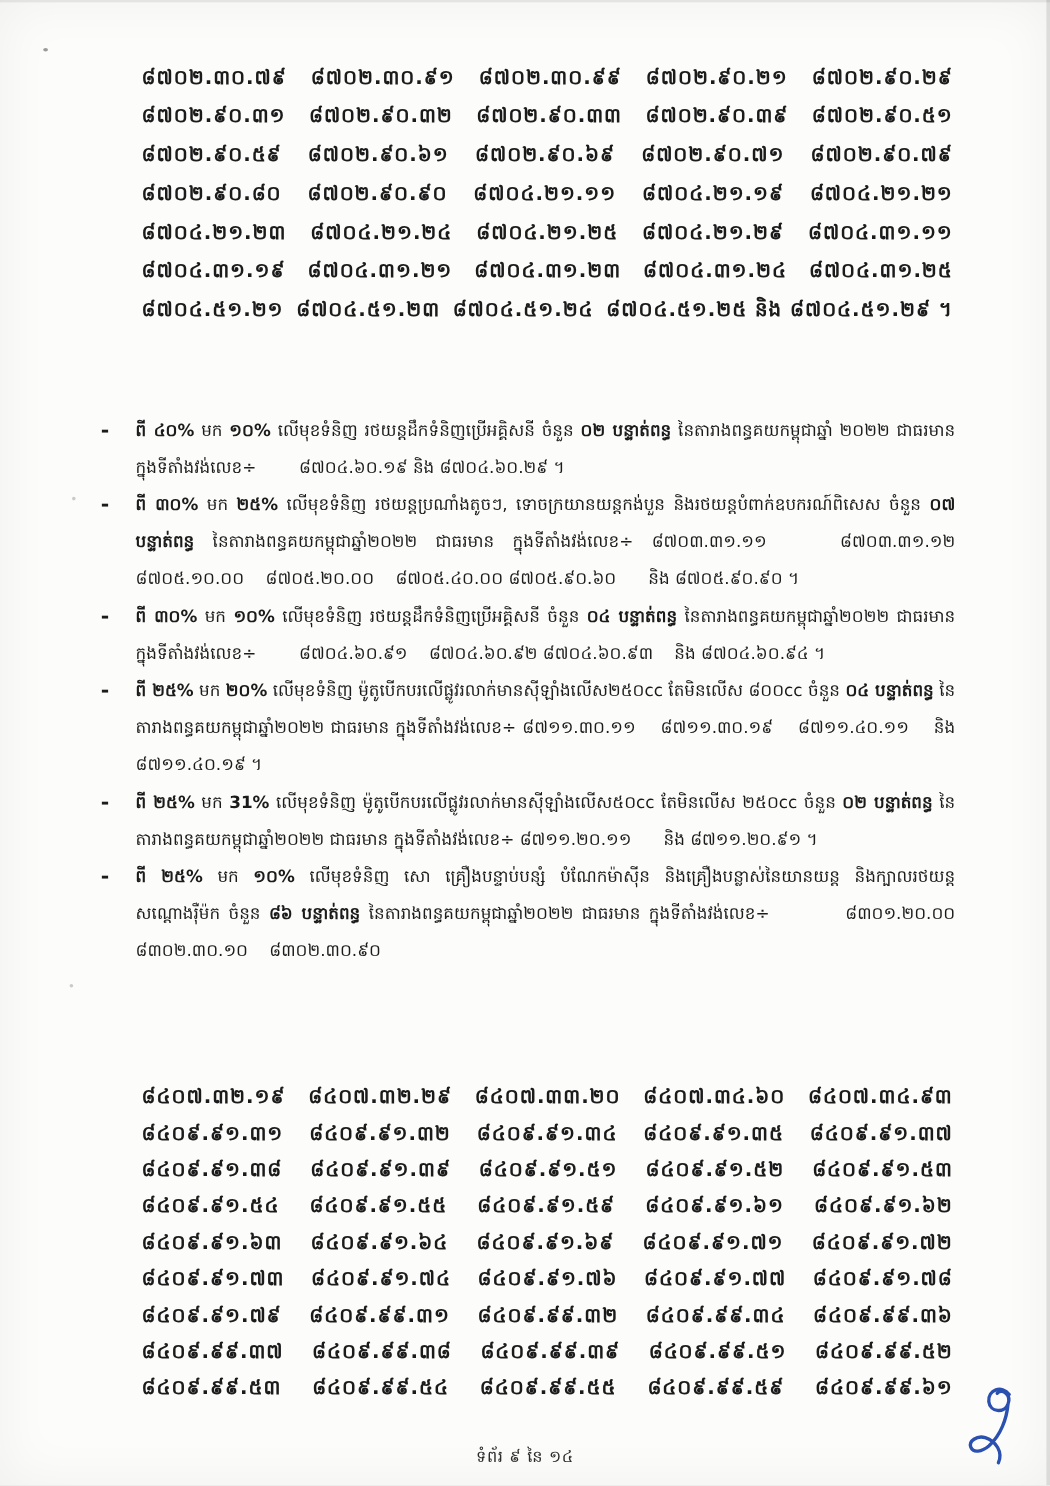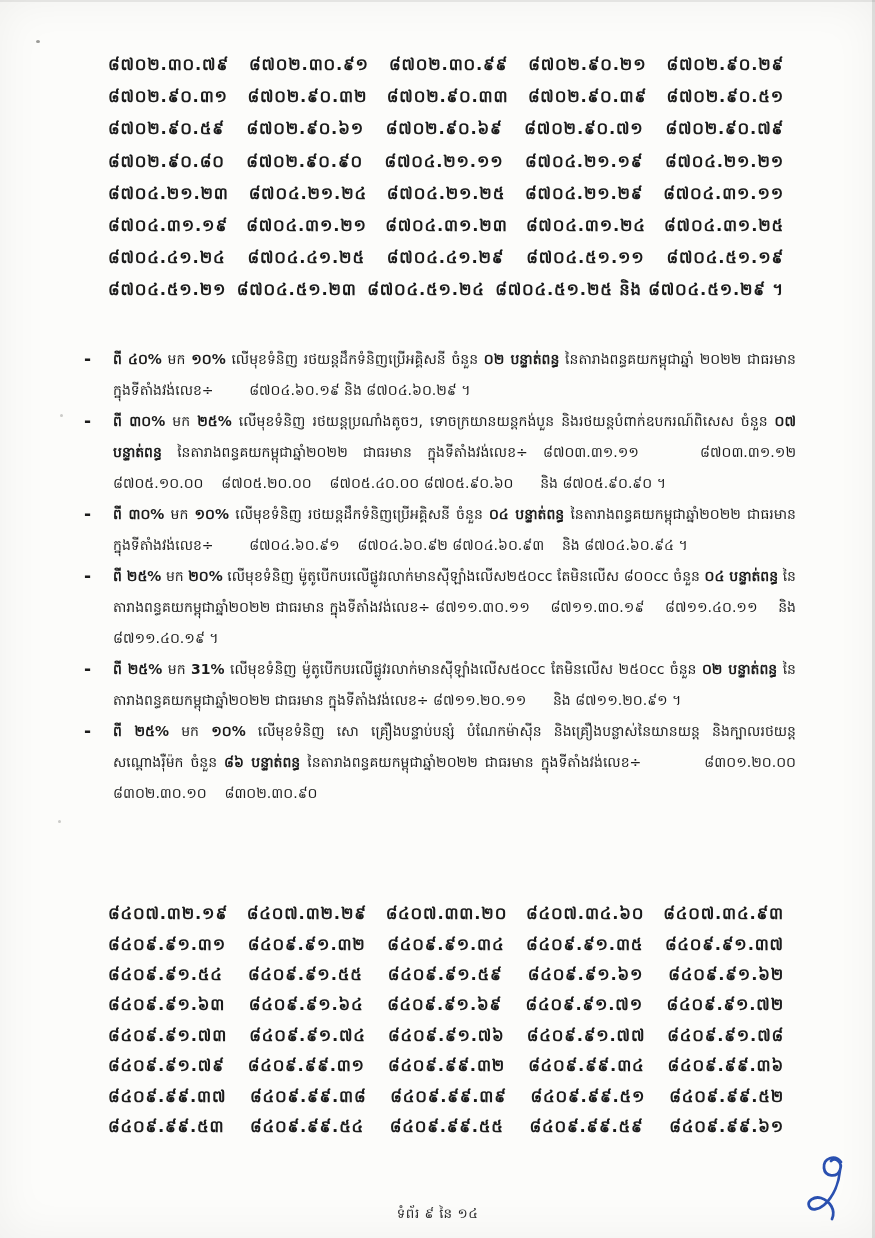--- a/index.html
+++ b/index.html
@@ -5,21 +5,21 @@
   html,body{margin:0;padding:0;background:#e8e8e6;}
   .page{
     position:relative;width:875px;height:1238px;margin:0 auto;
     background:#fcfcfa;color:#1b1b1b;overflow:hidden;
     font-family:"DejaVu Sans",sans-serif;
     box-shadow:inset 0 0 45px rgba(0,0,0,0.05);
   }
   .edge-right{position:absolute;right:0;top:0;width:3px;height:100%;background:rgba(0,0,0,0.10);}
   .edge-top{position:absolute;left:0;top:0;width:100%;height:2px;background:rgba(0,0,0,0.07);}
   .speck{position:absolute;background:#9a9a96;border-radius:50%;}
-  .codes-table{position:absolute;left:108px;width:676px;}
+  .codes-table{position:absolute;left:118px;width:676px;}
   .table-top{top:50px;}
   .table-bottom{top:900px;}
   .codes-row{display:flex;justify-content:space-between;align-items:center;
     font-size:16.5px;font-weight:600;letter-spacing:0.8px;white-space:nowrap;}
   .table-top .codes-row{height:32.2px;}
   .table-bottom .codes-row{height:30.4px;}
   .bullets{position:absolute;left:84px;top:344px;width:712px;}
   .bullet{display:flex;align-items:flex-start;}
   .dash{width:29px;flex:0 0 29px;font-size:17px;line-height:31px;font-weight:700;}
   .btext{flex:1;margin:0;font-size:14px;line-height:31px;text-align:justify;
@@ -76,27 +76,20 @@
         <span class="code-cell">៨៧០៤.៣១.១១</span>
       </div>
       <div class="codes-row">
         <span class="code-cell">៨៧០៤.៣១.១៩</span>
         <span class="code-cell">៨៧០៤.៣១.២១</span>
         <span class="code-cell">៨៧០៤.៣១.២៣</span>
         <span class="code-cell">៨៧០៤.៣១.២៤</span>
         <span class="code-cell">៨៧០៤.៣១.២៥</span>
       </div>
       <div class="codes-row">
-        <span class="code-cell">៨៧០៤.៤១.២៤</span>
-        <span class="code-cell">៨៧០៤.៤១.២៥</span>
-        <span class="code-cell">៨៧០៤.៤១.២៩</span>
-        <span class="code-cell">៨៧០៤.៥១.១១</span>
-        <span class="code-cell">៨៧០៤.៥១.១៩</span>
-      </div>
-      <div class="codes-row">
         <span class="code-cell">៨៧០៤.៥១.២១</span>
         <span class="code-cell">៨៧០៤.៥១.២៣</span>
         <span class="code-cell">៨៧០៤.៥១.២៤</span>
         <span class="code-cell">៨៧០៤.៥១.២៥ និង ៨៧០៤.៥១.២៩ ។</span>
       </div>
     </div>
 
   <div class="bullets">
       <div class="bullet">
         <span class="dash">-</span>
@@ -131,20 +124,27 @@
         <span class="code-cell">៨៤០៧.៣៣.២០</span>
         <span class="code-cell">៨៤០៧.៣៤.៦០</span>
         <span class="code-cell">៨៤០៧.៣៤.៩៣</span>
       </div>
       <div class="codes-row">
         <span class="code-cell">៨៤០៩.៩១.៣១</span>
         <span class="code-cell">៨៤០៩.៩១.៣២</span>
         <span class="code-cell">៨៤០៩.៩១.៣៤</span>
         <span class="code-cell">៨៤០៩.៩១.៣៥</span>
         <span class="code-cell">៨៤០៩.៩១.៣៧</span>
+      </div>
+      <div class="codes-row">
+        <span class="code-cell">៨៤០៩.៩១.៣៨</span>
+        <span class="code-cell">៨៤០៩.៩១.៣៩</span>
+        <span class="code-cell">៨៤០៩.៩១.៥១</span>
+        <span class="code-cell">៨៤០៩.៩១.៥២</span>
+        <span class="code-cell">៨៤០៩.៩១.៥៣</span>
       </div>
       <div class="codes-row">
         <span class="code-cell">៨៤០៩.៩១.៥៤</span>
         <span class="code-cell">៨៤០៩.៩១.៥៥</span>
         <span class="code-cell">៨៤០៩.៩១.៥៩</span>
         <span class="code-cell">៨៤០៩.៩១.៦១</span>
         <span class="code-cell">៨៤០៩.៩១.៦២</span>
       </div>
       <div class="codes-row">
         <span class="code-cell">៨៤០៩.៩១.៦៣</span>

